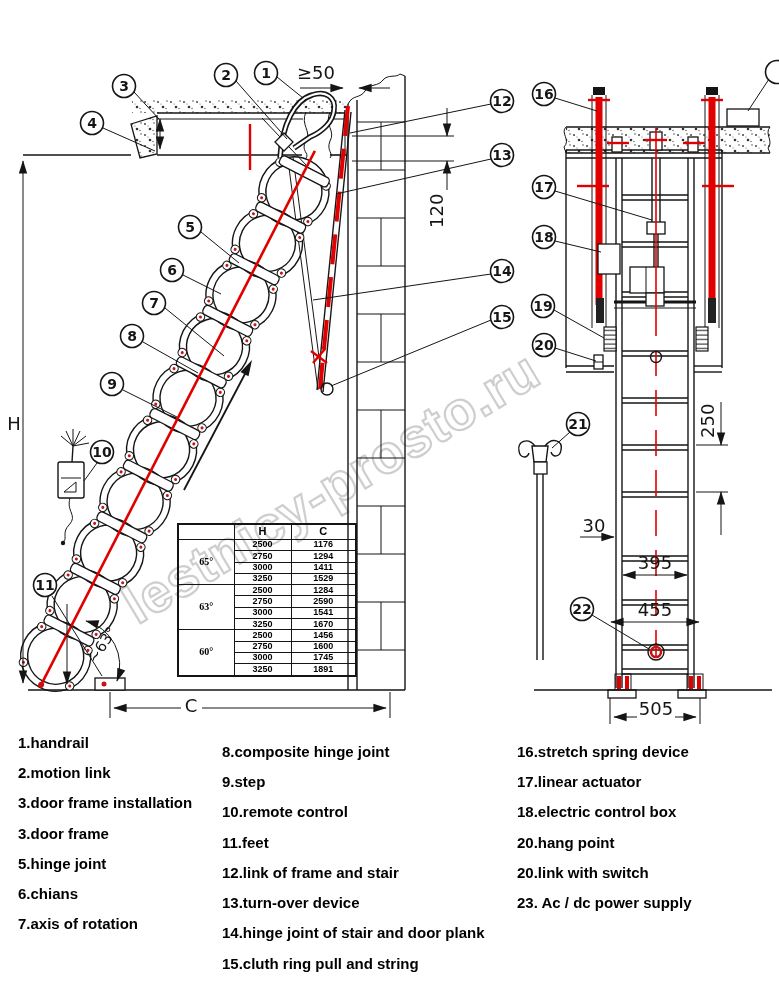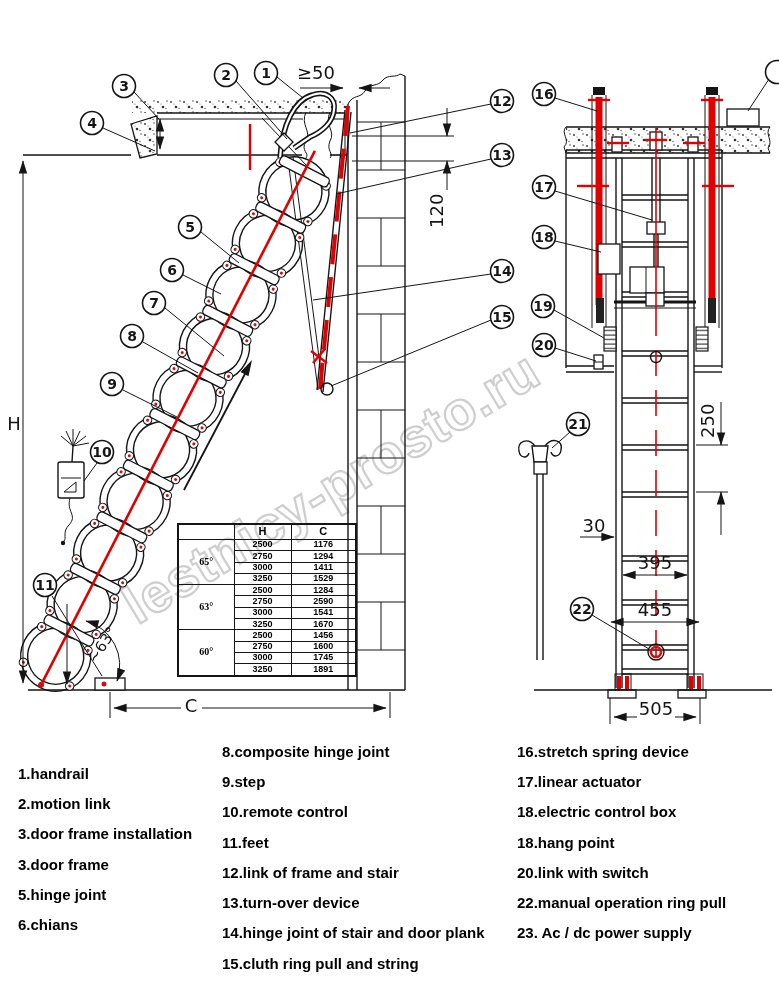--- a/index.html
+++ b/index.html
@@ -570,40 +570,40 @@
           <td>3000</td>
           <td>1745</td>
         </tr>
       <tr>
           <td>3250</td>
           <td>1891</td>
         </tr>
     </tbody>
   </table>
 
-  <div class="lcol" style="left:18px;top:758px">
+  <div class="lcol" style="left:18px;top:727px">
     <div class="li">1.handrail</div>
     <div class="li">2.motion link</div>
     <div class="li">3.door frame installation</div>
     <div class="li">3.door frame</div>
     <div class="li">5.hinge joint</div>
     <div class="li">6.chians</div>
+    <div class="li">7.axis of rotation</div>
   </div>
   <div class="lcol" style="left:222px;top:736px">
     <div class="li">8.composite hinge joint</div>
     <div class="li">9.step</div>
     <div class="li">10.remote control</div>
     <div class="li">11.feet</div>
     <div class="li">12.link of frame and stair</div>
     <div class="li">13.turn-over device</div>
     <div class="li">14.hinge joint of stair and door plank</div>
     <div class="li">15.cluth ring pull and string</div>
   </div>
   <div class="lcol" style="left:517px;top:736px">
     <div class="li">16.stretch spring device</div>
     <div class="li">17.linear actuator</div>
     <div class="li">18.electric control box</div>
-    <div class="li">18.hang point</div>
+    <div class="li">20.hang point</div>
     <div class="li">20.link with switch</div>
-    <div class="li">22.manual operation ring pull</div>
     <div class="li">23. Ac / dc power supply</div>
   </div>
 </div>
 
 </body></html>

